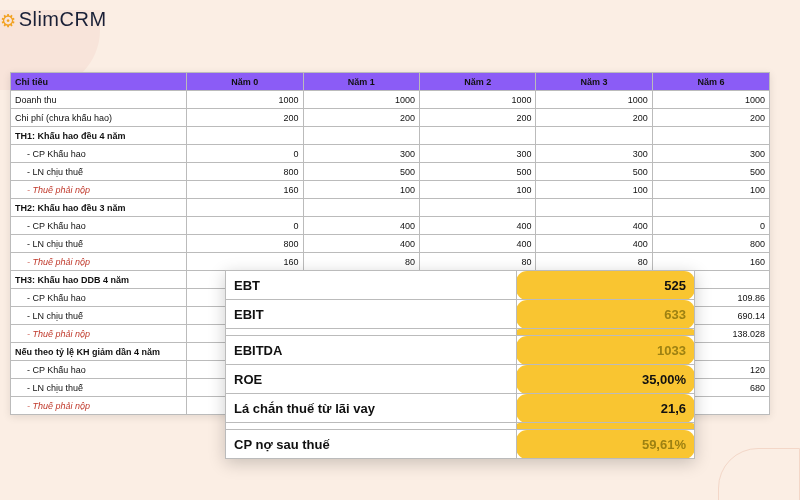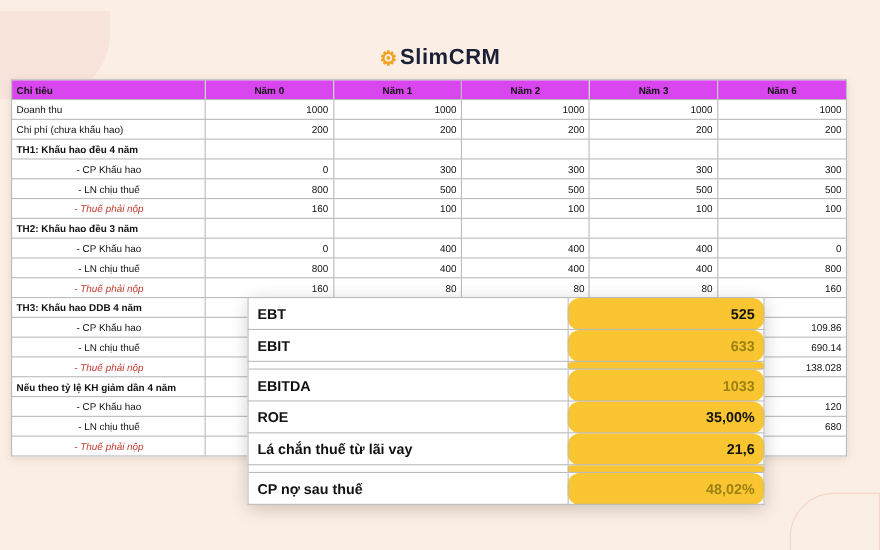--- a/index.html
+++ b/index.html
@@ -25,25 +25,25 @@
     position: absolute;
     bottom: -10px;
     right: 0;
     width: 80px;
     height: 60px;
     border: 1px solid #f3d7c8;
     border-radius: 40px 0 0 0;
   }
   .logo {
     position: absolute;
-    top: 41px;
+    top: 8px;
     width: 100%;
-    text-align: center;
+    text-align: left;
     font-size: 20px;
-    font-weight: 700;
+    font-weight: 400;
     color: #1a1f36;
     letter-spacing: 0.5px;
   }
   .logo .gear {
     color: #f2a222;
     font-size: 18px;
     vertical-align: middle;
     margin-right: 2px;
   }
   .sheet {
@@ -63,26 +63,26 @@
   table.main th, table.main td {
     border: 1px solid #bbb;
     padding: 2px 4px;
     height: 13px;
     white-space: nowrap;
     overflow: hidden;
   }
   table.main th {
     text-align: left;
     font-weight: 700;
-    background: #d946ef;
+    background: #8b5cf6;
   }
   table.main th.num { text-align: center; }
   table.main td.num { text-align: right; }
   .section-row td { font-weight: 700; }
-  .sub td:first-child { padding-left: 5px; text-align: center; }
+  .sub td:first-child { padding-left: 16px; }
   .red { color: #c0392b; font-style: italic; }
   .overlay {
     position: absolute;
     top: 270px;
     left: 225px;
     width: 470px;
     background: #fff;
     box-shadow: 0 4px 16px rgba(0,0,0,0.2);
     font-size: 13px;
     color: #111;
@@ -305,17 +305,17 @@
         <tr>
           <td class="lbl">Lá chắn thuế từ lãi vay</td>
           <td class="val">21,6</td>
         </tr>
         <tr class="spacer">
           <td class="lbl"></td>
           <td class="val" style="background: rgb(249, 197, 49);"></td>
         </tr>
         <tr>
           <td class="lbl">CP nợ sau thuế</td>
-          <td class="val light">48,02%</td>
+          <td class="val light">59,61%</td>
         </tr>
       </tbody>
   </table>
 </div>
 
 </body></html>

